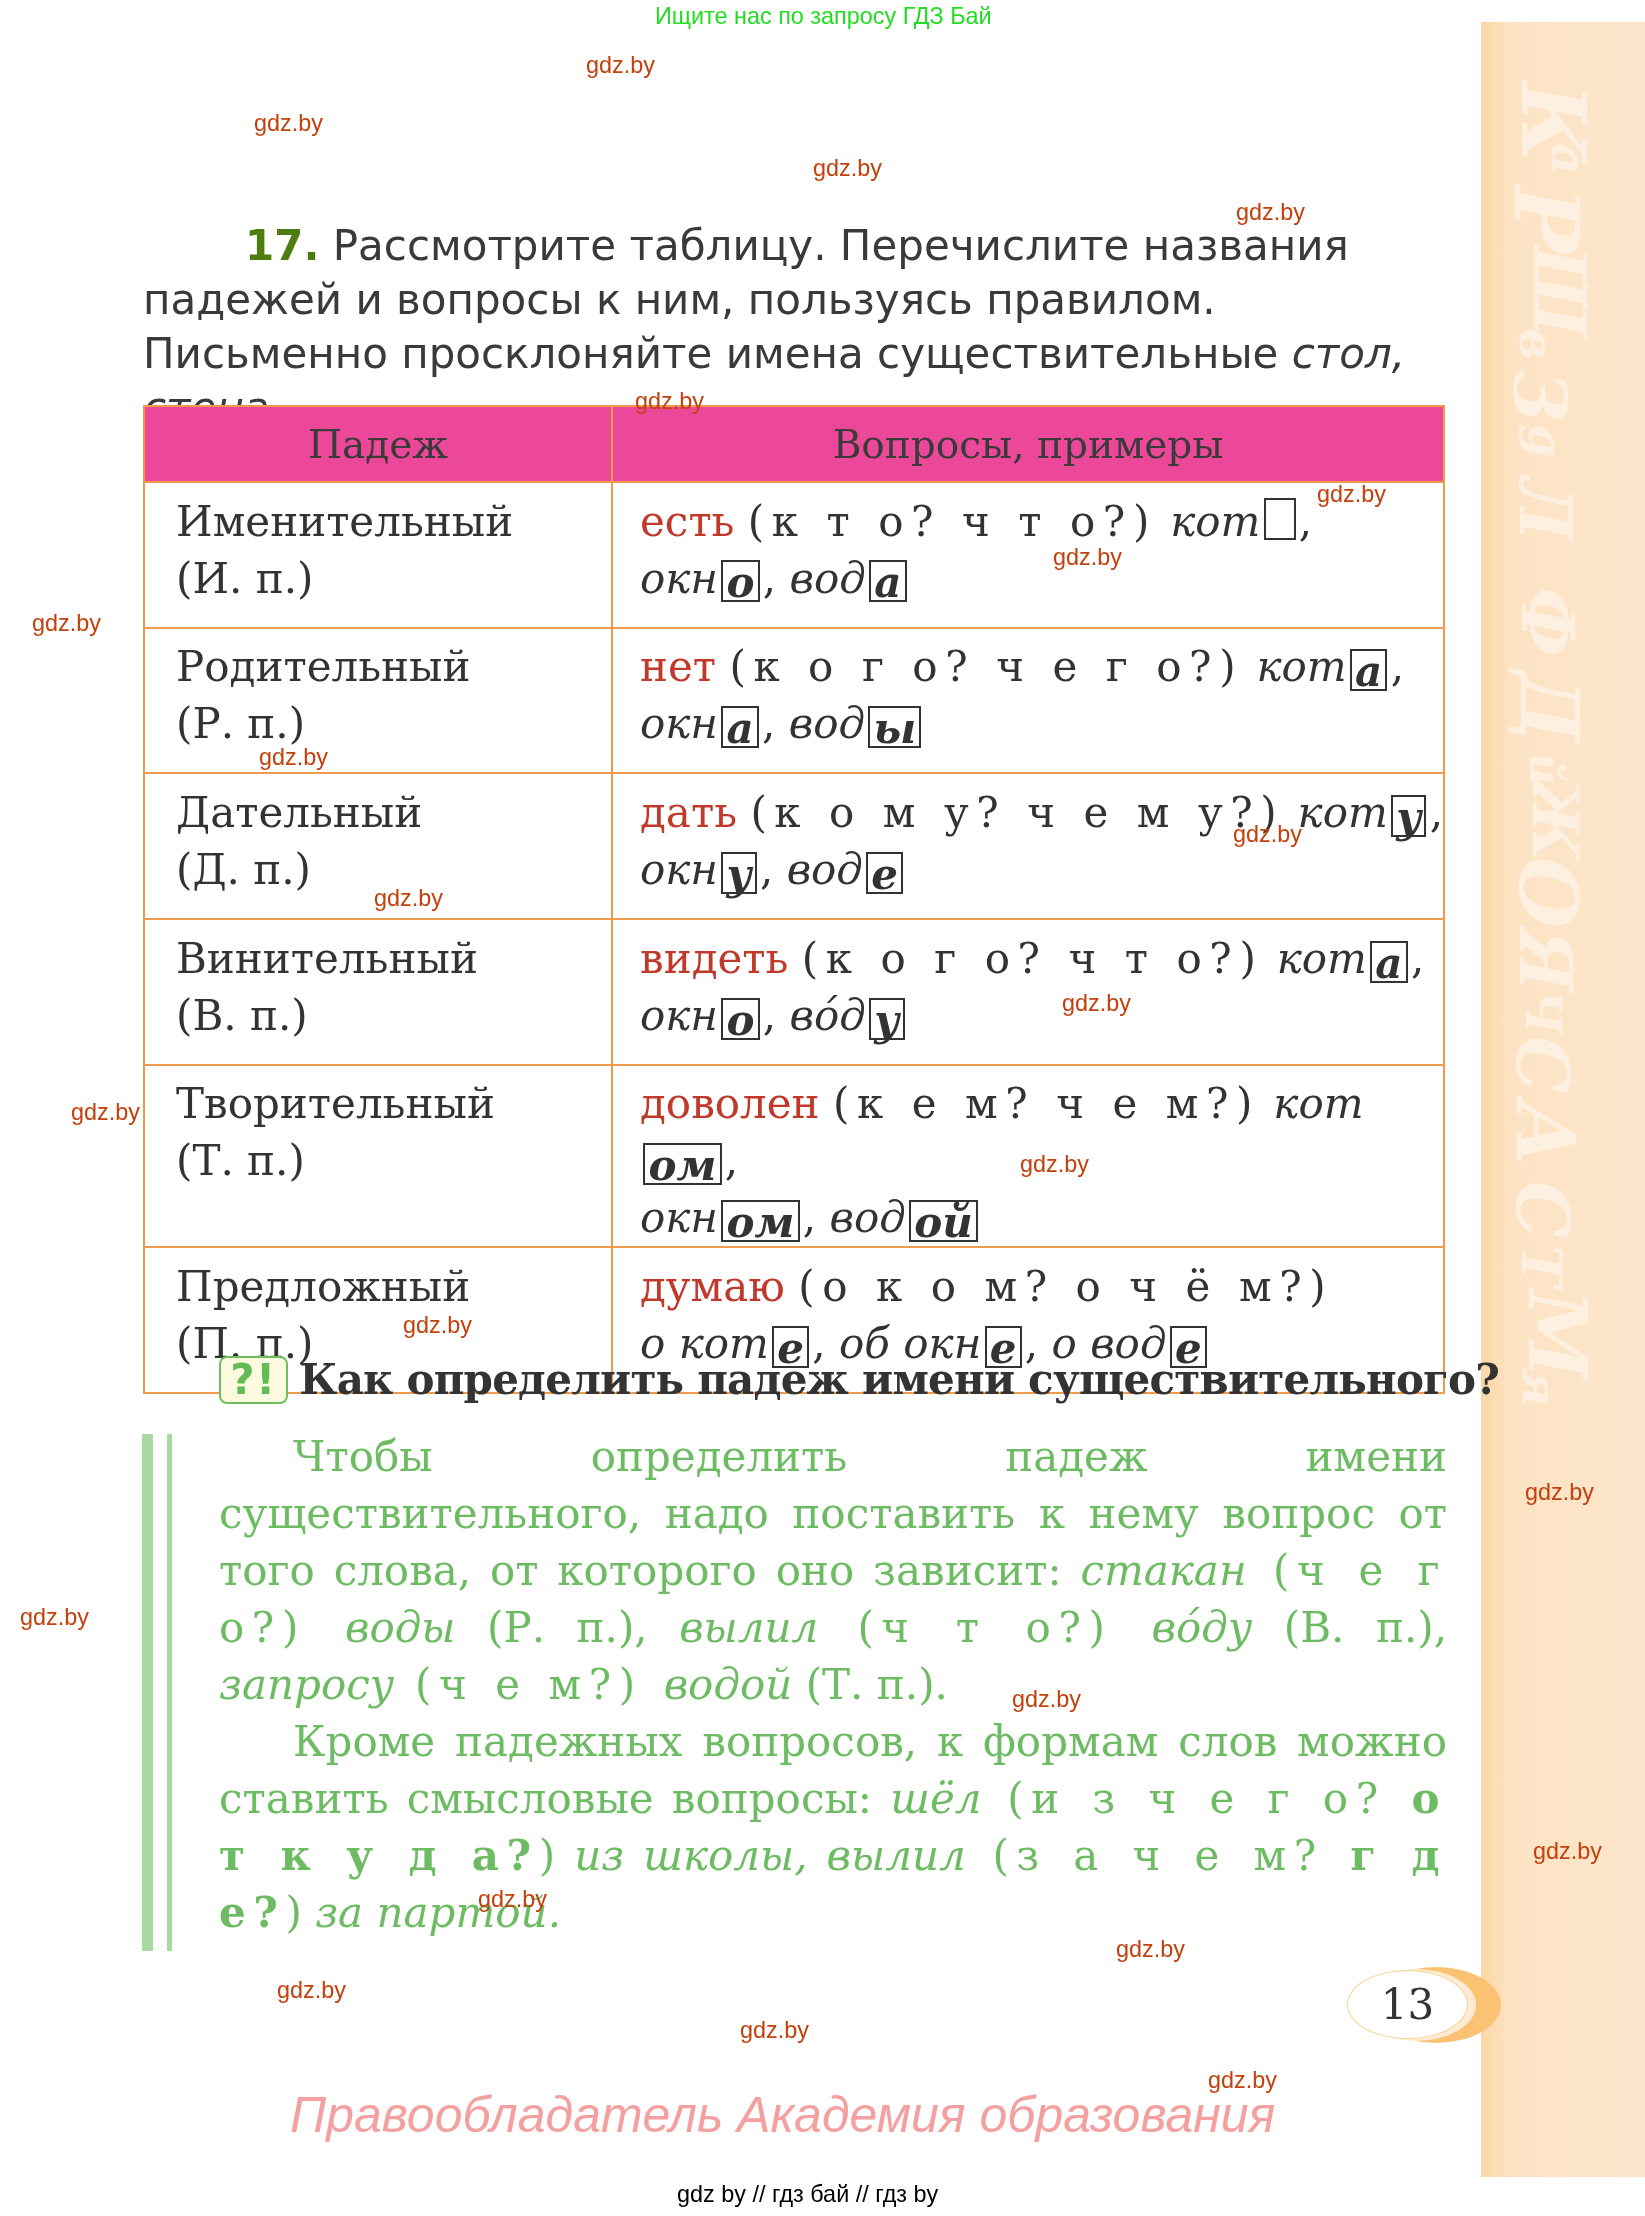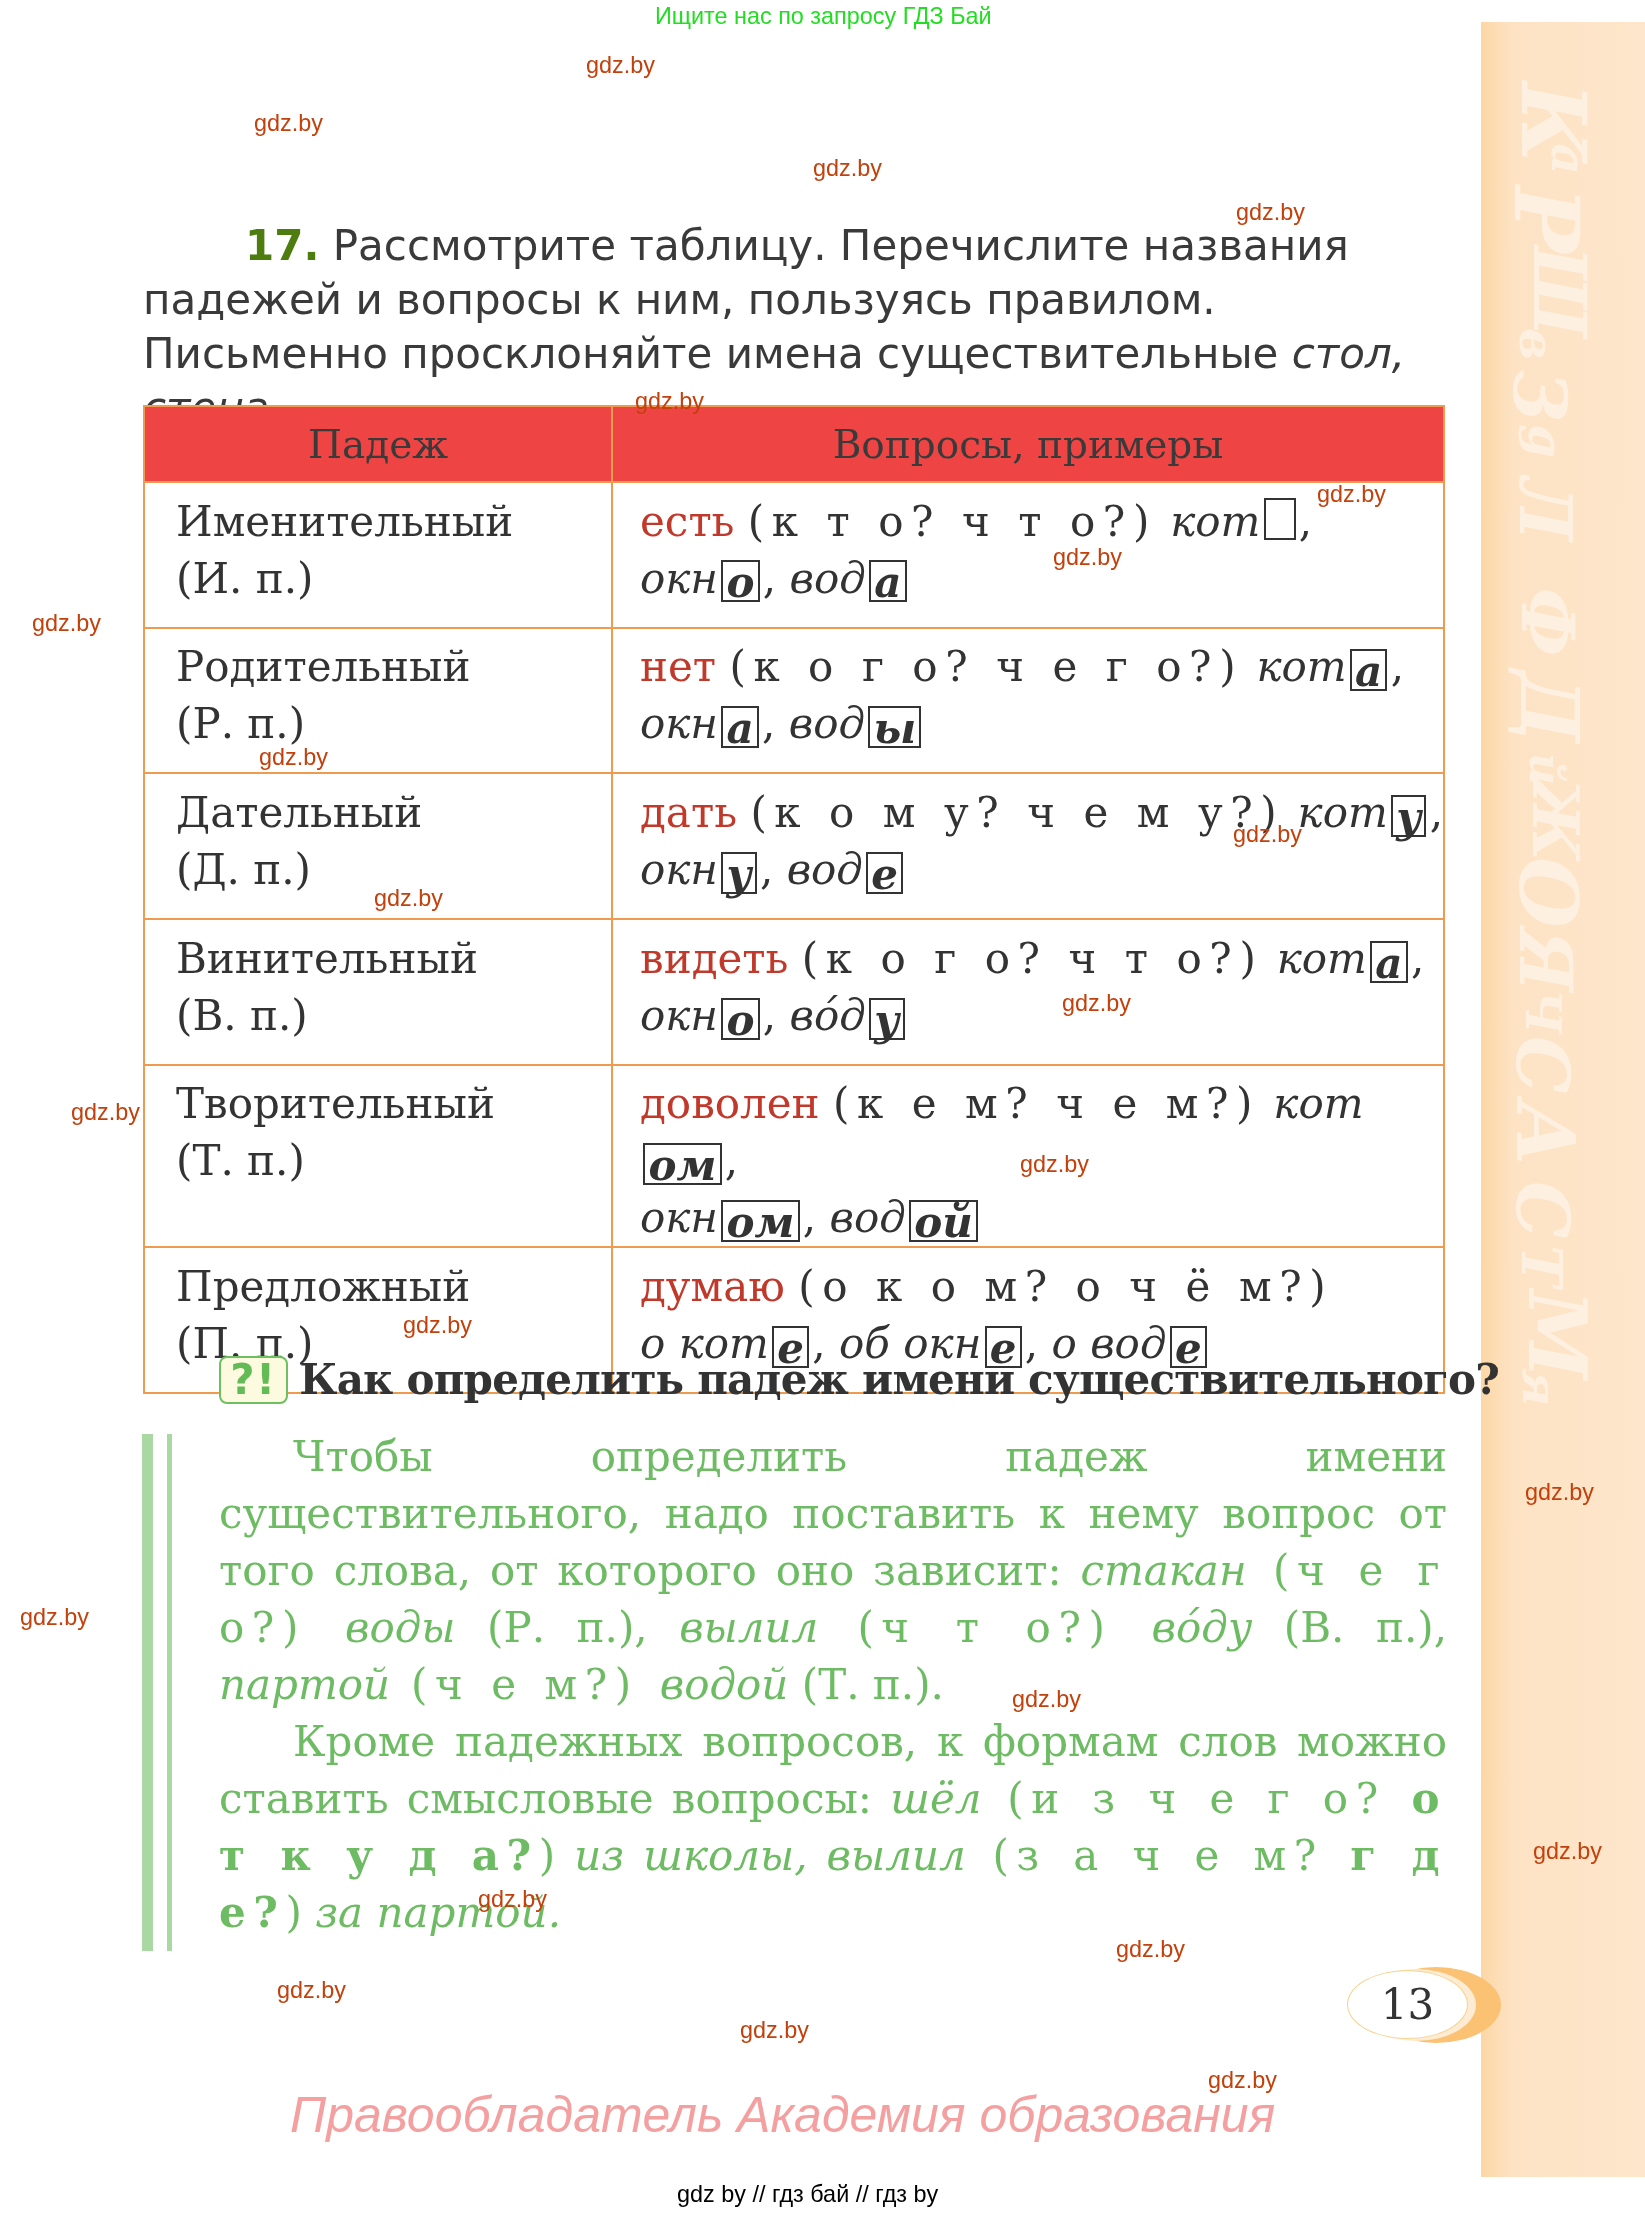--- a/index.html
+++ b/index.html
@@ -14,21 +14,21 @@
   .topnote { position:absolute; left:655px; top:3.2px; font-family:"Liberation Sans", sans-serif; font-size:23.4px; color:#22dd22; white-space:nowrap; }
   .wm { position:absolute; font-family:"Liberation Sans", sans-serif; font-size:23.4px; color:#c2410c; white-space:nowrap;text-align:center; }
 
   .task { position:absolute; left:143px; top:219px; width:1305px; font-family:"DejaVu Sans", sans-serif; font-size:42px; line-height:54px; color:#3a3a3a; }
   .task .num { color:#4d7c0f; font-weight:bold;margin-left:28px; }
   .task .ind { display:inline-block; width:74px; }
   .task i { font-style:italic; }
 
   table.cases { position:absolute; left:143px; top:405px; width:1302px; border-collapse:collapse; font-family:"DejaVu Serif", serif; }
   table.cases td, table.cases th { border:2.4px solid #ef9b4f; vertical-align:top; padding:0; }
-  table.cases th { background:#ef4444; height:74px; font-weight:normal; font-size:39px; color:#3a3a3a; vertical-align:middle; }
+  table.cases th { background:#ec4899; height:74px; font-weight:normal; font-size:39px; color:#3a3a3a; vertical-align:middle; }
   table.cases td { height:134px; font-size:42px; line-height:57px; color:#333; }
   td.case-cell { width:435px; padding:9.7px 0 0 31px !important; }
   td.ex-cell { padding:9.7px 0 0 27px !important; }
   .verb { color:#c0392b; }
   .q { letter-spacing:0.18em; }
   .it { font-style:italic; }
   .box { display:inline-block; border:2px solid #333; font-style:italic; font-weight:bold; min-width:32px; height:42px; line-height:42px; text-align:center; vertical-align:-4.8px; padding:0 3.2px; margin:0 3.2px; box-sizing:border-box; }
 
   .qhead { position:absolute; left:219px; top:1355px; display:flex; align-items:center; }
   .badge { width:69px; height:48px; border:2.4px solid #6dc060; border-radius:8px; background:#fdfbdf; color:#62bb55; font-family:"DejaVu Sans", sans-serif; font-weight:bold; font-size:42px; display:flex; align-items:center; justify-content:center; box-sizing:border-box; letter-spacing:1.6px; }
@@ -157,21 +157,21 @@
 </table>
 
 <div class="qhead">
   <div class="badge">?!</div>
   <div class="qtitle">Как определить падеж имени существительного?</div>
 </div>
 
 <div class="rulebar1"></div>
 <div class="rulebar2"></div>
 <div class="rule">
-  <p><span>Чтобы определить падеж имени существительного, надо поставить к нему вопрос от того слова, от которого оно зависит: </span><i>стакан</i><span class="sp"> (ч е г о?) </span><i>воды</i><span> (Р. п.), </span><i>вылил</i><span class="sp"> (ч т о?) </span><i>во́ду</i><span> (В. п.), </span><i>партой</i><span class="sp"> (ч е м?) </span><i>водой</i><span> (Т. п.).</span></p>
+  <p><span>Чтобы определить падеж имени существительного, надо поставить к нему вопрос от того слова, от которого оно зависит: </span><i>стакан</i><span class="sp"> (ч е г о?) </span><i>воды</i><span> (Р. п.), </span><i>вылил</i><span class="sp"> (ч т о?) </span><i>во́ду</i><span> (В. п.), </span><i>запросу</i><span class="sp"> (ч е м?) </span><i>водой</i><span> (Т. п.).</span></p>
   <p><span>Кроме падежных вопросов, к формам слов можно ставить смысловые вопросы: </span><i>шёл</i><span class="sp"> (и з  ч е г о? </span><b>о т к у д а?</b><span>) </span><i>из школы, вылил</i><span class="sp"> (з а  ч е м? </span><b>г д е?</b><span>) </span><i>за партой.</i></p>
 </div>
 
 <div class="pageno-wrap">
   <div class="pageno-back"></div>
   <div class="pageno-mid"></div>
   <div class="pageno">13</div>
 </div>
 
 <div class="copyright">Правообладатель Академия образования</div>

